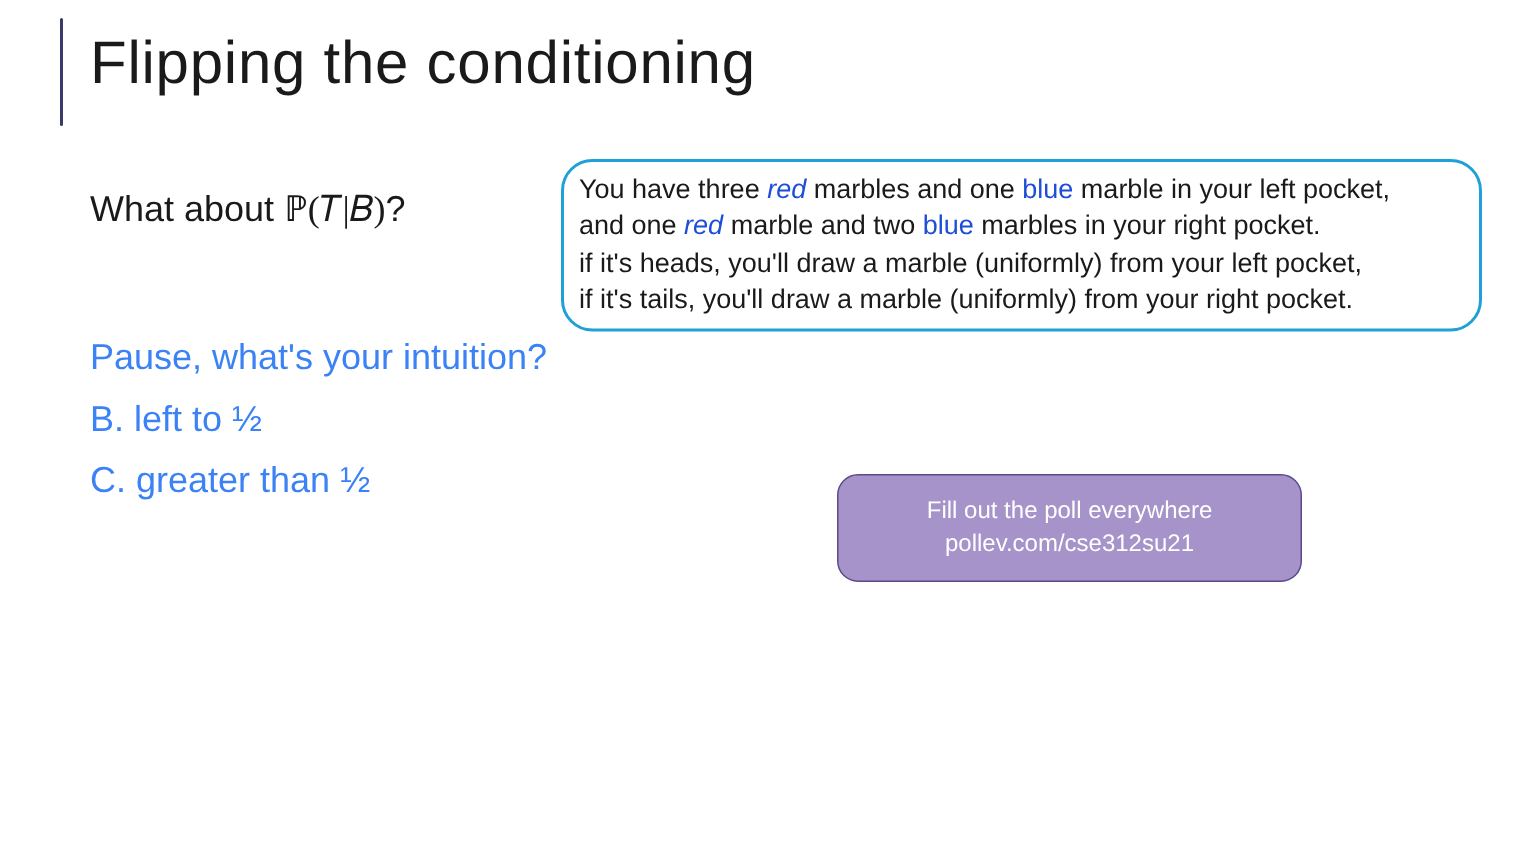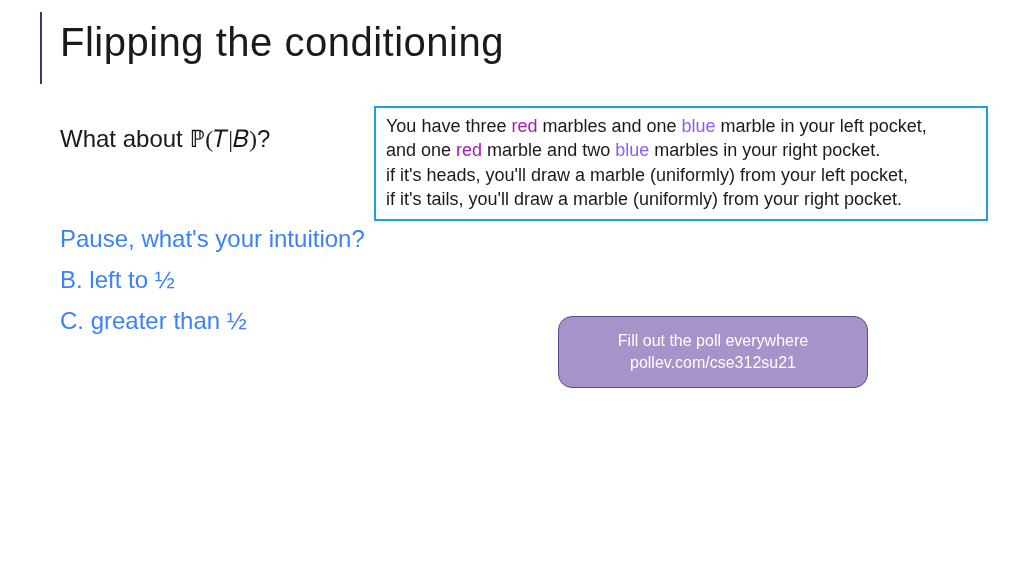--- a/index.html
+++ b/index.html
@@ -1,15 +1,15 @@
 <!DOCTYPE html>
 <html><head>
 <meta charset="utf-8">
 <style>
-  * { margin: 0; padding: 0; box-sizing: border-box; }
+  * { margin: 0; padding: 0; box-sizing: border-box; border-radius: 21px; }
   html, body { width: 1024px; height: 576px; overflow: hidden; }
   body {
     font-family: "Segoe UI", "Helvetica Neue", Arial, sans-serif;
     background: #ffffff;
     color: #1a1a1a;
     position: relative;
   }
   .slide {
     width: 1024px;
     height: 576px;
@@ -55,22 +55,22 @@
     left: 374px;
     top: 106px;
     width: 614px;
     border: 2px solid #1da1d6;
     padding: 6px 10px 8px 10px;
     font-size: 18px;
     line-height: 1.35;
     color: #1a1a1a;
     background: #ffffff;
   }
-  .callout-box .red { color: #a21caf; }
-  .callout-box .blue { color: #8b5cf6; }
+  .callout-box .red { color: #1d4ed8; font-style: italic; }
+  .callout-box .blue { color: #1d4ed8; }
   .poll-box {
     position: absolute;
     left: 558px;
     top: 316px;
     width: 310px;
     height: 72px;
     background: #a593c9;
     border: 1.5px solid #5c4b8b;
     border-radius: 14px;
     display: flex;

